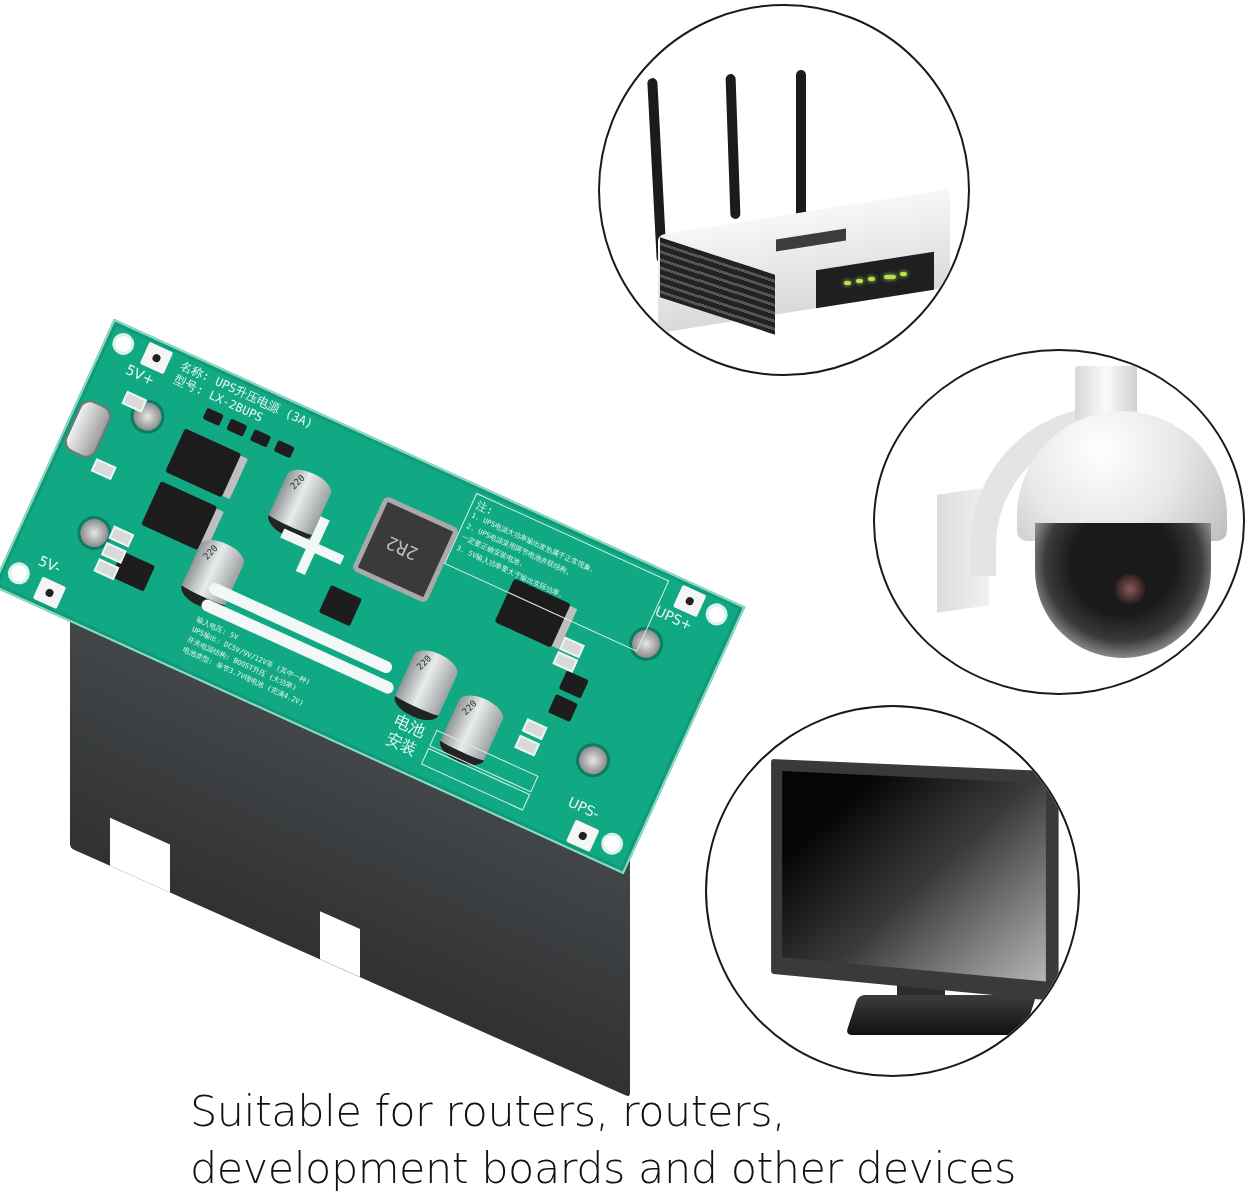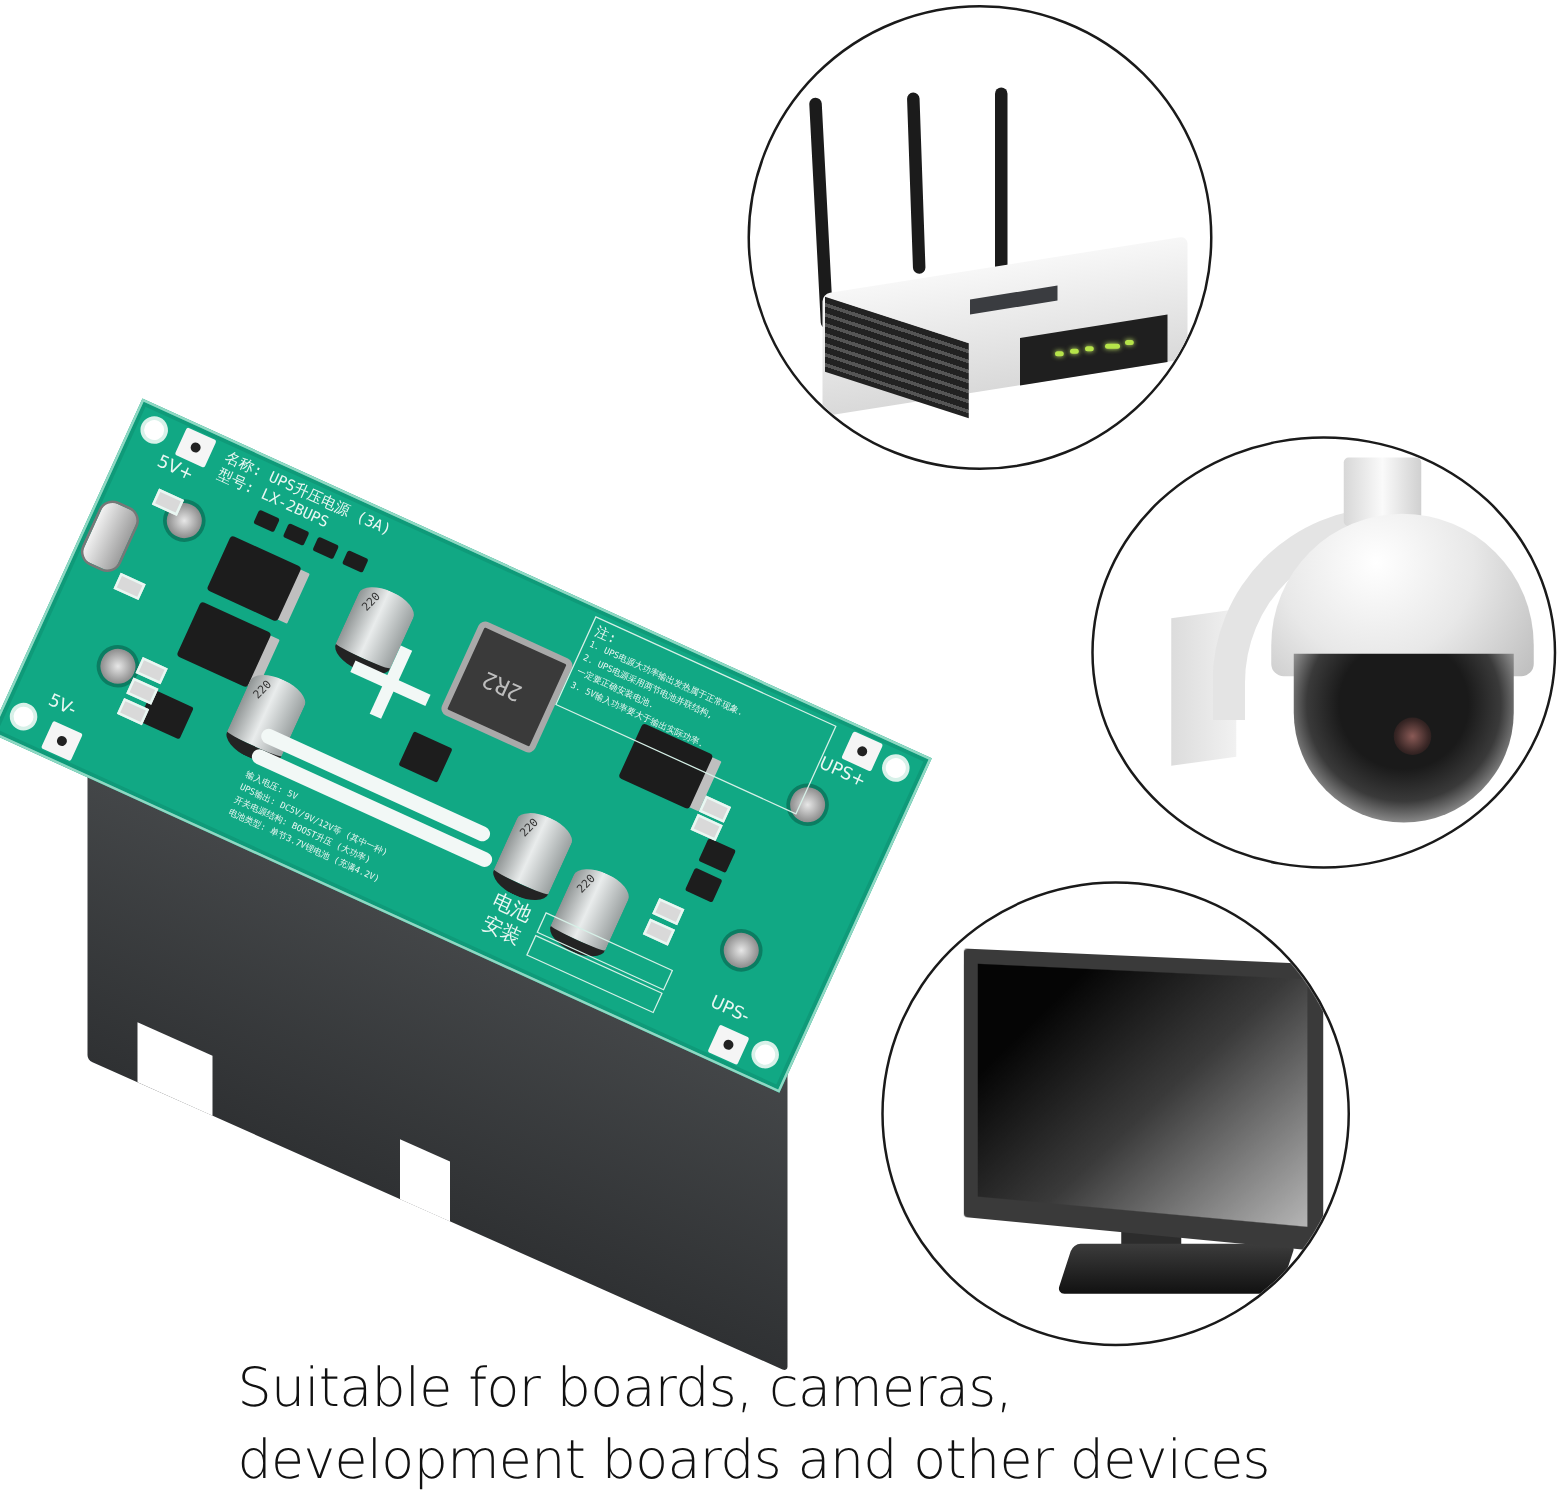--- a/index.html
+++ b/index.html
@@ -195,16 +195,16 @@
     <div style="position:absolute;left:0;top:0;width:100%;height:100%;">
       <div class="mon-neck"></div>
       <div class="mon-base"></div>
       <div class="mon-frame">
         <div class="mon-screen"></div>
       </div>
     </div>
   </div>
 
   <div class="caption">
-    <div>Suitable for boards, cameras,</div>
+    <div>Suitable for routers, routers,</div>
     <div>development boards and other devices</div>
   </div>
 </div>
 
 </body></html>

